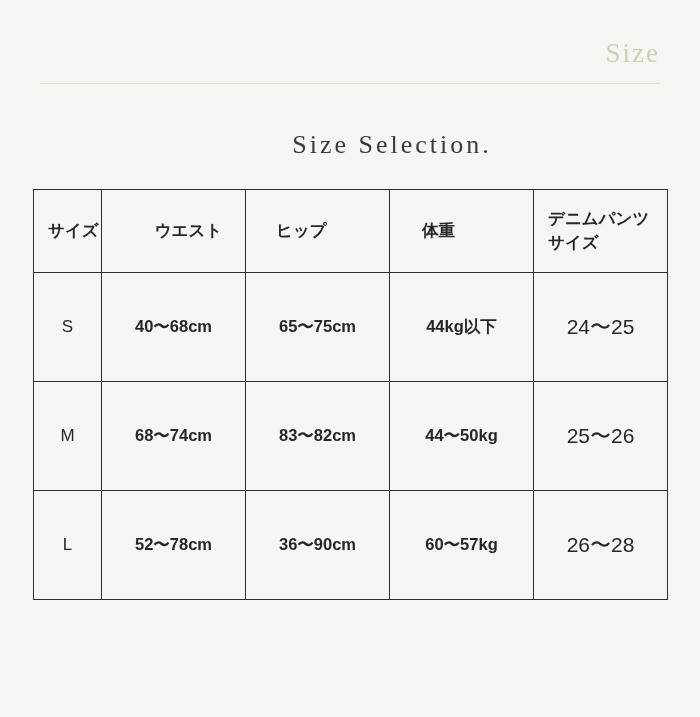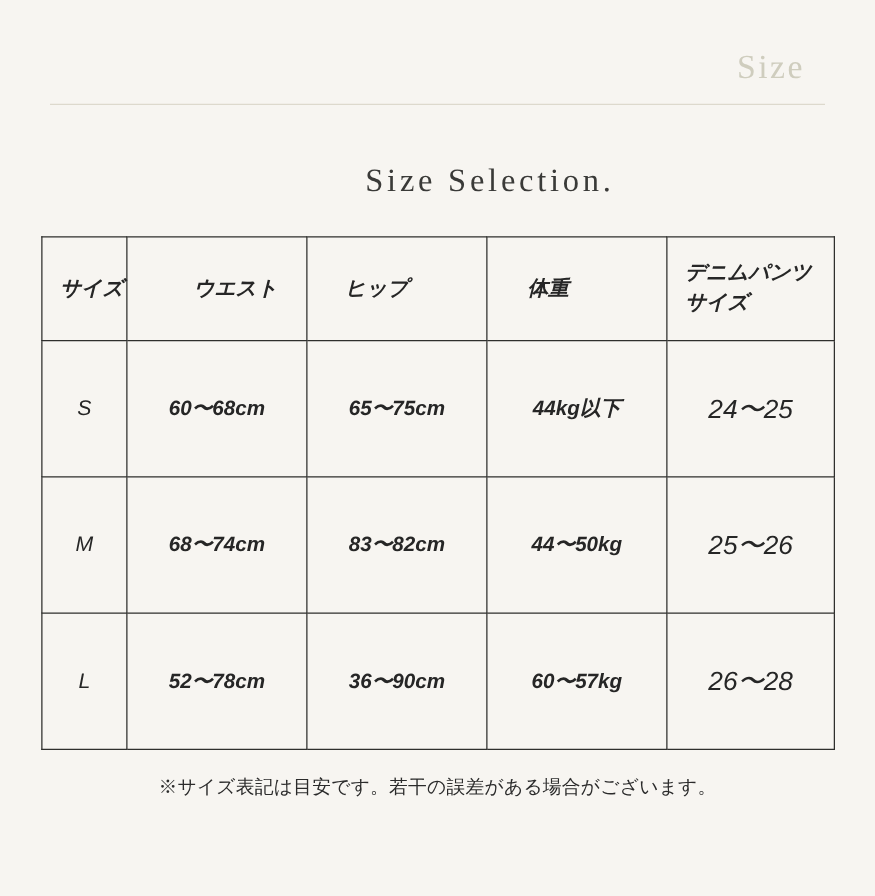--- a/index.html
+++ b/index.html
@@ -24,21 +24,21 @@
   
   .header {
     position: absolute;
     top: 36px;
     left: 40px;
     right: 40px;
     height: 58px;
   }
   .header-label {
     position: absolute;
-    right: 16px;
+    right: 0;
     top: 0;
     font-family: "Liberation Serif", serif;
     font-size: 27px;
     letter-spacing: 2px;
     color: #cfcdbe;
     line-height: 34px;
   }
   .header-rule {
     position: absolute;
     left: 0;
@@ -61,21 +61,20 @@
     color: #3a3a38;
     margin-left: 42px;
   }
 
   
   .table-wrap {
     position: absolute;
     top: 189px;
     left: 33px;
     width: 634px;
-    font-style: italic;
   }
   table.size-table {
     border-collapse: collapse;
     width: 634px;
     table-layout: fixed;
   }
   table.size-table th,
   table.size-table td {
     border: 1px solid #2f2f2d;
     padding: 0;
@@ -156,21 +155,21 @@
           <th class="c3">体重</th>
           <th class="c4">
             <span>デニムパンツ</span><br>
             <span>サイズ</span>
           </th>
         </tr>
       </thead>
       <tbody>
         <tr>
           <td class="size-cell">S</td>
-          <td>60〜68cm</td>
+          <td>40〜68cm</td>
           <td>65〜75cm</td>
           <td>44kg以下</td>
           <td class="denim">24〜25</td>
         </tr>
         <tr>
           <td class="size-cell">M</td>
           <td>68〜74cm</td>
           <td>83〜82cm</td>
           <td>44〜50kg</td>
           <td class="denim">25〜26</td>
@@ -179,15 +178,14 @@
           <td class="size-cell">L</td>
           <td>52〜78cm</td>
           <td>36〜90cm</td>
           <td>60〜57kg</td>
           <td class="denim">26〜28</td>
         </tr>
       </tbody>
     </table>
   </div>
 
-  <div class="note">※サイズ表記は目安です。若干の誤差がある場合がございます。</div>
 
 </div>
 
 </body></html>

